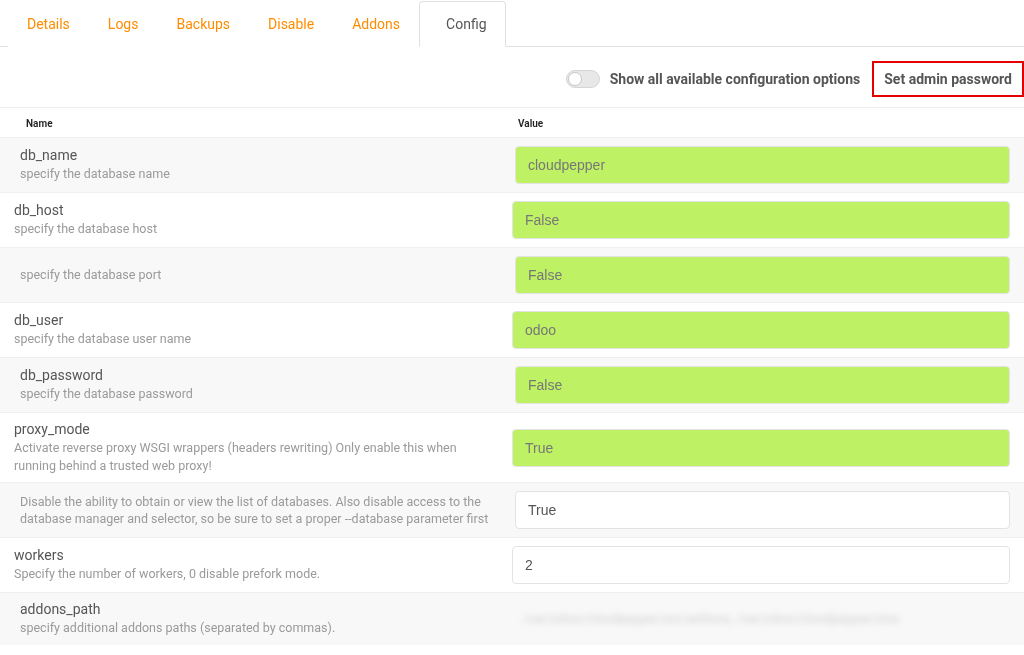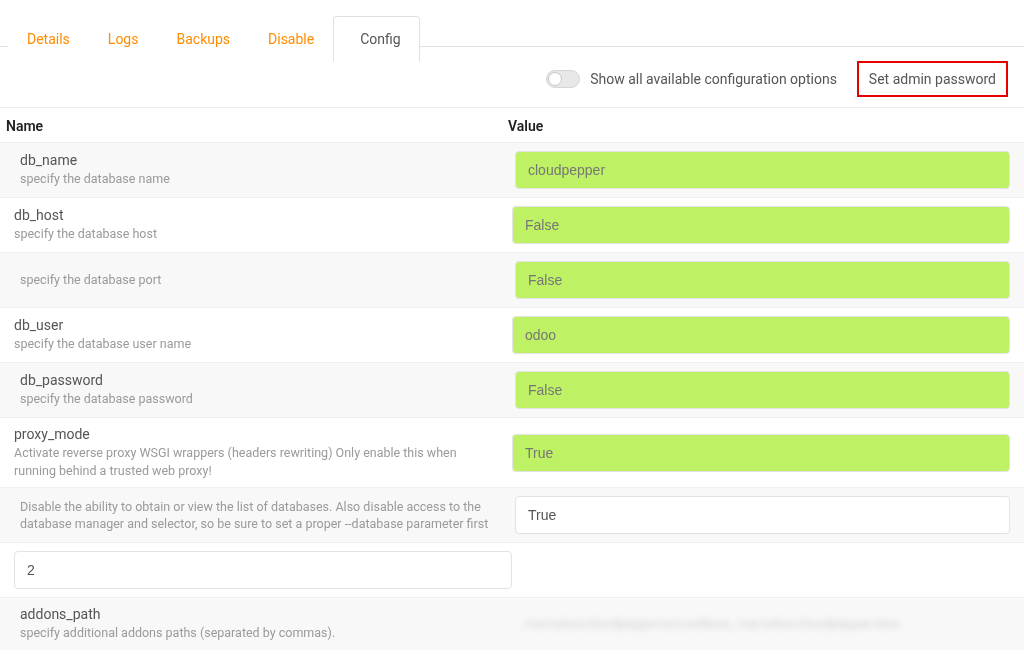--- a/index.html
+++ b/index.html
@@ -19,36 +19,37 @@
       border-bottom: 1px solid #e0e0e0;
       padding: 0 8px;
     }
     .tab {
       padding: 14px 18px;
       color: #ff8c00;
       cursor: pointer;
       border: 1px solid transparent;
       border-bottom: none;
       position: relative;
-      top: 16px;
+      top: 1px;
       background: #fff;
     }
     .tab.active {
       color: #555;
       border: 1px solid #e0e0e0;
       border-bottom: 1px solid #fff;
       border-radius: 4px 4px 0 0;
       padding-left: 26px;
     }
     .options-row {
       display: flex;
       justify-content: flex-end;
       align-items: center;
-      gap: 20px;
-      padding: 14px 16px 10px 12px;
+      gap: 12px;
+      padding: 14px 0 10px 12px;
+      font-weight: bold;
     }
     .toggle-wrap {
       display: flex;
       align-items: center;
       gap: 10px;
     }
     .toggle {
       width: 34px;
       height: 18px;
       background: #e8e8e8;
@@ -76,24 +77,24 @@
       color: #555;
       font-size: 14px;
       cursor: pointer;
       text-align: center;
     }
     .table-area {
       border-top: 1px solid #ececec;
     }
     .header-row {
       display: flex;
-      padding: 10px 14px 8px 6px;
+      padding: 10px 14px 8px 26px;
       font-weight: 600;
       color: #222;
-      font-size: 14px;
+      font-size: 10px;
     }
     .col-name {
       width: 50%;
       padding-right: 12px;
     }
     .col-value {
       width: 50%;
     }
     .row {
       display: flex;
@@ -142,20 +143,21 @@
     }
   </style>
 </head>
 <body>
 
 <div class="tabs">
   <div class="tab">Details</div>
   <div class="tab">Logs</div>
   <div class="tab">Backups</div>
   <div class="tab">Disable</div>
+  <div class="tab">Addons</div>
   <div class="tab active">Config</div>
 </div>
 
 <div class="options-row">
   <div class="toggle-wrap">
     <div class="toggle">
       <div class="toggle-knob"></div>
     </div>
     <span class="toggle-label">Show all available configuration options</span>
   </div>
@@ -230,20 +232,24 @@
   <div class="row alt">
     <div class="col-name">
       <div class="name-desc">Disable the ability to obtain or view the list of databases. Also disable access to the database manager and selector, so be sure to set a proper --database parameter first</div>
     </div>
     <div class="col-value">
       <input class="value-input" value="True" style="">
     </div>
   </div>
 
   <div class="row">
+    <div class="col-name">
+      <div class="name-title">workers</div>
+      <div class="name-desc">Specify the number of workers, 0 disable prefork mode.</div>
+    </div>
     <div class="col-value">
       <input class="value-input" value="2" style="">
     </div>
   </div>
 
   <div class="row alt">
     <div class="col-name">
       <div class="name-title">addons_path</div>
       <div class="name-desc">specify additional addons paths (separated by commas).</div>
     </div>

